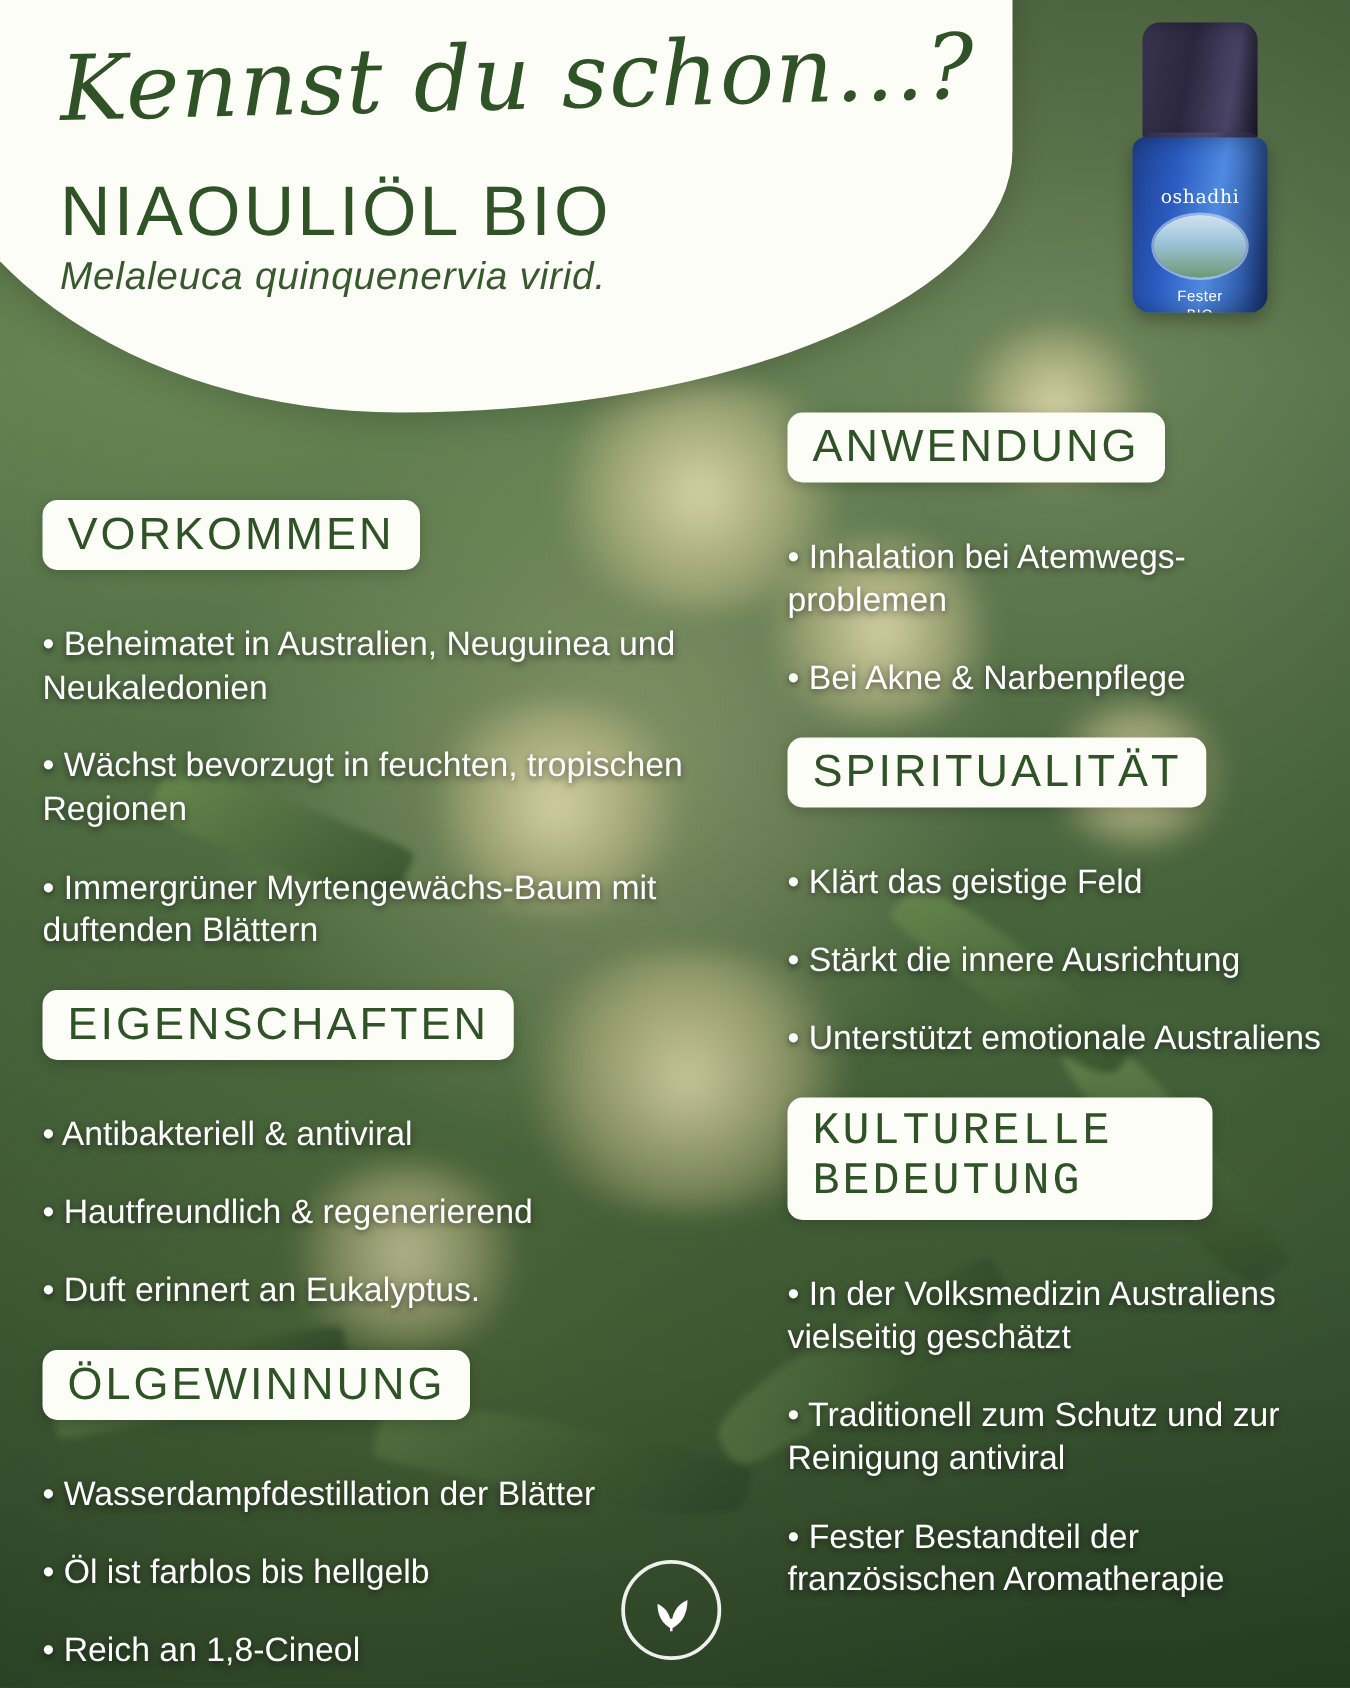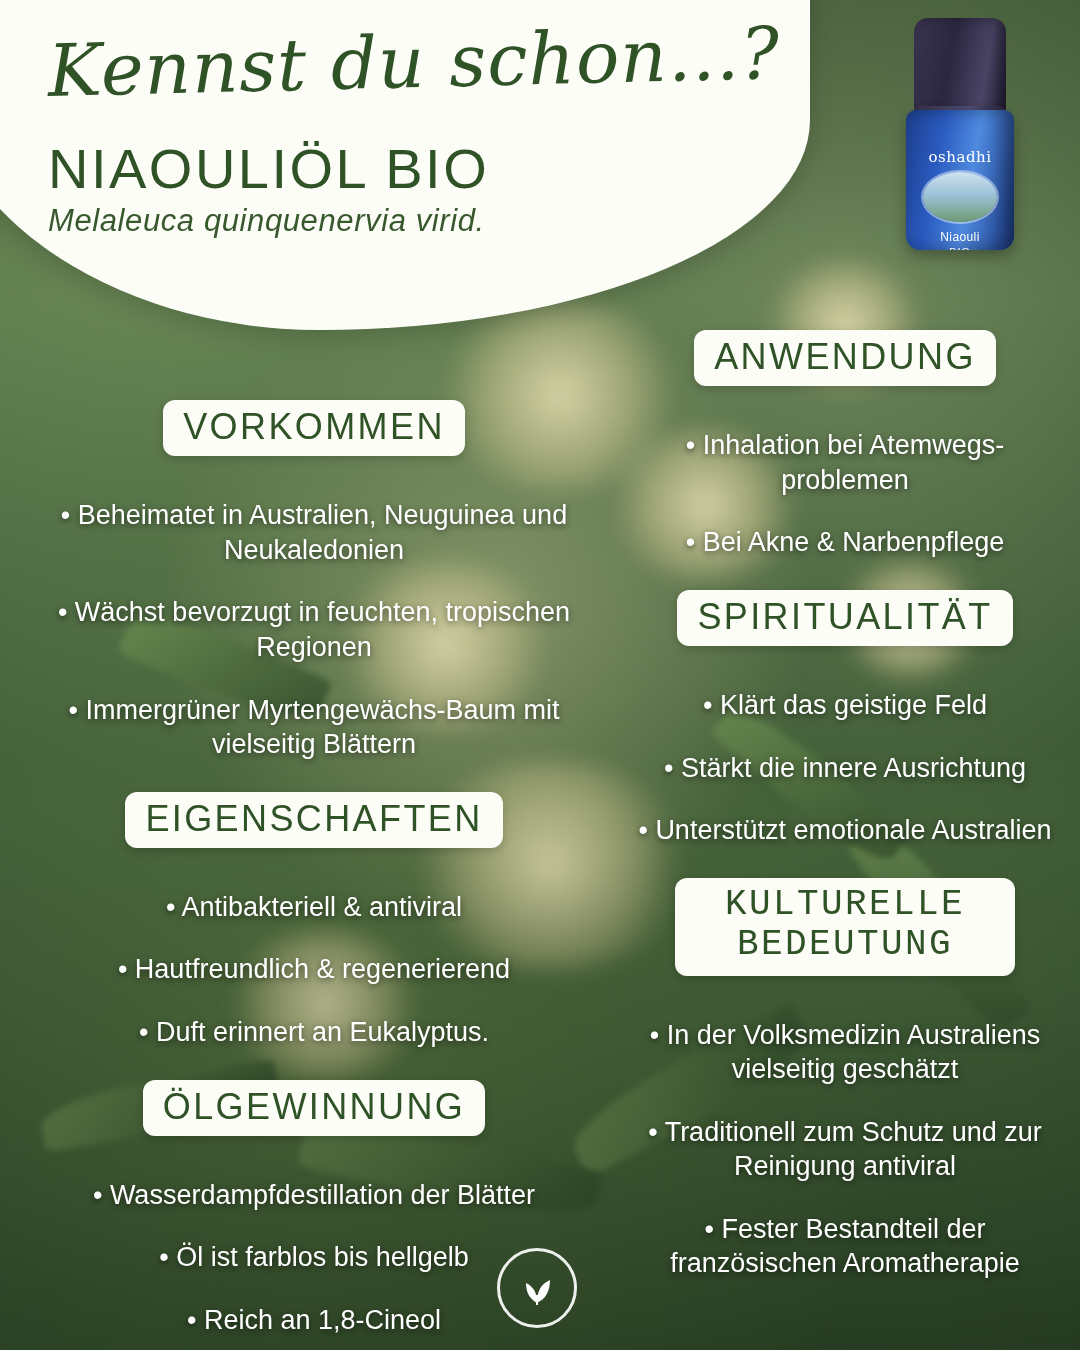--- a/index.html
+++ b/index.html
@@ -170,21 +170,20 @@
     text-align: center;
     color: #fff;
     font-size: 11px;
     letter-spacing: 0.8px;
   }
 
   
   .col {
     position: absolute;
     width: 540px;
-    text-align: center;
   }
   .col-left { left: 34px; top: 400px; width: 560px; }
   .col-right { left: 630px; top: 330px; width: 430px; }
 
   .section { margin-bottom: 30px; }
   .sec-head {
     display: inline-block;
     background: #fdfdf7;
     color: #2f5226;
     font-size: 36px;
@@ -258,33 +257,33 @@
     <p class="script-title">Kennst du schon…?</p>
     <h1 class="main-title">NIAOULIÖL BIO</h1>
     <p class="subtitle">Melaleuca quinquenervia virid.</p>
   </div>
 
   <div class="bottle">
     <div class="cap"></div>
     <div class="glass">
       <div class="brand">oshadhi</div>
       <div class="label-window"></div>
-      <div class="bottle-name">Niaouli</div>
+      <div class="bottle-name">Fester</div>
       <div class="bottle-bio">BIO</div>
     </div>
   </div>
 
   <div class="col col-left">
 
     <div class="section">
       <div class="sec-head">VORKOMMEN</div>
       <ul class="items">
         <li>Beheimatet in Australien, Neuguinea und Neukaledonien</li>
         <li>Wächst bevorzugt in feuchten, tropischen Regionen</li>
-        <li>Immergrüner Myrtengewächs-Baum mit vielseitig Blättern</li>
+        <li>Immergrüner Myrtengewächs-Baum mit duftenden Blättern</li>
       </ul>
     </div>
 
     <div class="section">
       <div class="sec-head">EIGENSCHAFTEN</div>
       <ul class="items">
         <li>Antibakteriell &amp; antiviral</li>
         <li>Hautfreundlich &amp; regenerierend</li>
         <li>Duft erinnert an Eukalyptus.</li>
       </ul>
@@ -309,21 +308,21 @@
         <li>Inhalation bei Atemwegs-problemen</li>
         <li>Bei Akne &amp; Narbenpflege</li>
       </ul>
     </div>
 
     <div class="section">
       <div class="sec-head">SPIRITUALITÄT</div>
       <ul class="items">
         <li>Klärt das geistige Feld</li>
         <li>Stärkt die innere Ausrichtung</li>
-        <li>Unterstützt emotionale Australien</li>
+        <li>Unterstützt emotionale Australiens</li>
       </ul>
     </div>
 
     <div class="section">
       <div class="sec-head two-line" style="max-width:300px;font-family:Liberation Mono, monospace;">KULTURELLE BEDEUTUNG</div>
       <ul class="items">
         <li>In der Volksmedizin Australiens vielseitig geschätzt</li>
         <li>Traditionell zum Schutz und zur Reinigung antiviral</li>
         <li>Fester Bestandteil der französischen Aromatherapie</li>
       </ul>

